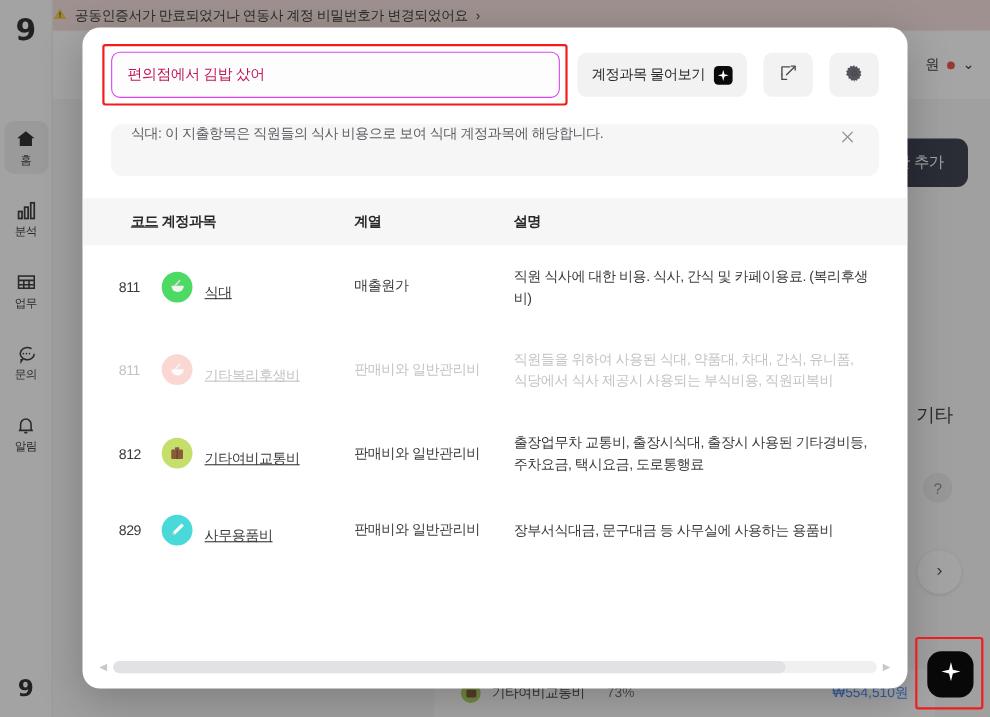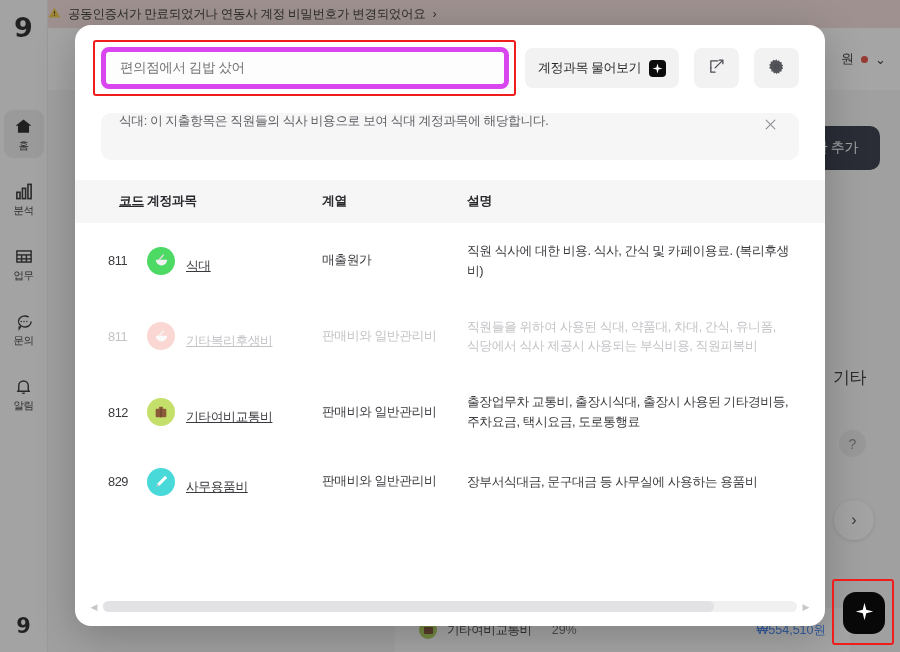--- a/index.html
+++ b/index.html
@@ -72,22 +72,22 @@
 
   
   .modal {
     position:absolute; left:75px; top:25px; width:750px; height:601px;
     background:#ffffff; border-radius:16px; box-shadow:0 10px 40px rgba(0,0,0,.22);
     overflow:hidden; display:flex; flex-direction:column;
   }
   .modal-head { padding:22px 26px 0 26px; display:flex; align-items:flex-start; gap:16px; }
   .search-wrap { position:relative; flex:1; }
   .search-input {
-    width:100%; height:42px; border:5px solid #d946ef; border-radius:8px; background:#fdfdfd;
-    padding:0 14px; font-size:13.5px; color:#737373; letter-spacing:-0.4px;
+    width:100%; height:42px; border:1px solid #d946ef; border-radius:8px; background:#fdfdfd;
+    padding:0 14px; font-size:13.5px; color:#be185d; letter-spacing:-0.4px;
     font-family:"Liberation Sans","DejaVu Sans",sans-serif; outline:none;
   }
   .annot-red { position:absolute; border:2px solid #f01d1d; border-radius:3px; pointer-events:none; }
   .annot-search { left:-8px; top:-7px; right:-7px; bottom:-7px; }
 
   .head-actions { display:flex; align-items:center; gap:15px; padding-top:1px; }
   .ask-btn {
     height:40px; padding:0 13px; background:#f2f2f3; border:none; border-radius:8px;
     display:flex; align-items:center; gap:8px; font-size:13px; color:#272727; letter-spacing:-0.5px;
     font-family:"Liberation Sans","DejaVu Sans",sans-serif; white-space:nowrap;
@@ -169,21 +169,21 @@
     <div class="bg-addasset">자산 추가</div>
     <div class="bg-etc">기타</div>
     <div class="bg-help">?</div>
     <div class="bg-next">›</div>
 
     <div class="bg-card-bottom">
       <span class="bg-chip">
           <i></i>
         </span>
       <span class="bg-row-txt">기타여비교통비</span>
-      <span class="bg-row-pct">29%</span>
+      <span class="bg-row-pct">73%</span>
       <span class="bg-row-amt">₩554,510원</span>
     </div>
 
     <div class="bg-sidebar">
       <div class="bg-logo">9</div>
       <div class="nav-list">
 
         <div class="nav-item active">
           <span class="nav-ico">
             <svg width="19" height="19" viewBox="0 0 24 24">

